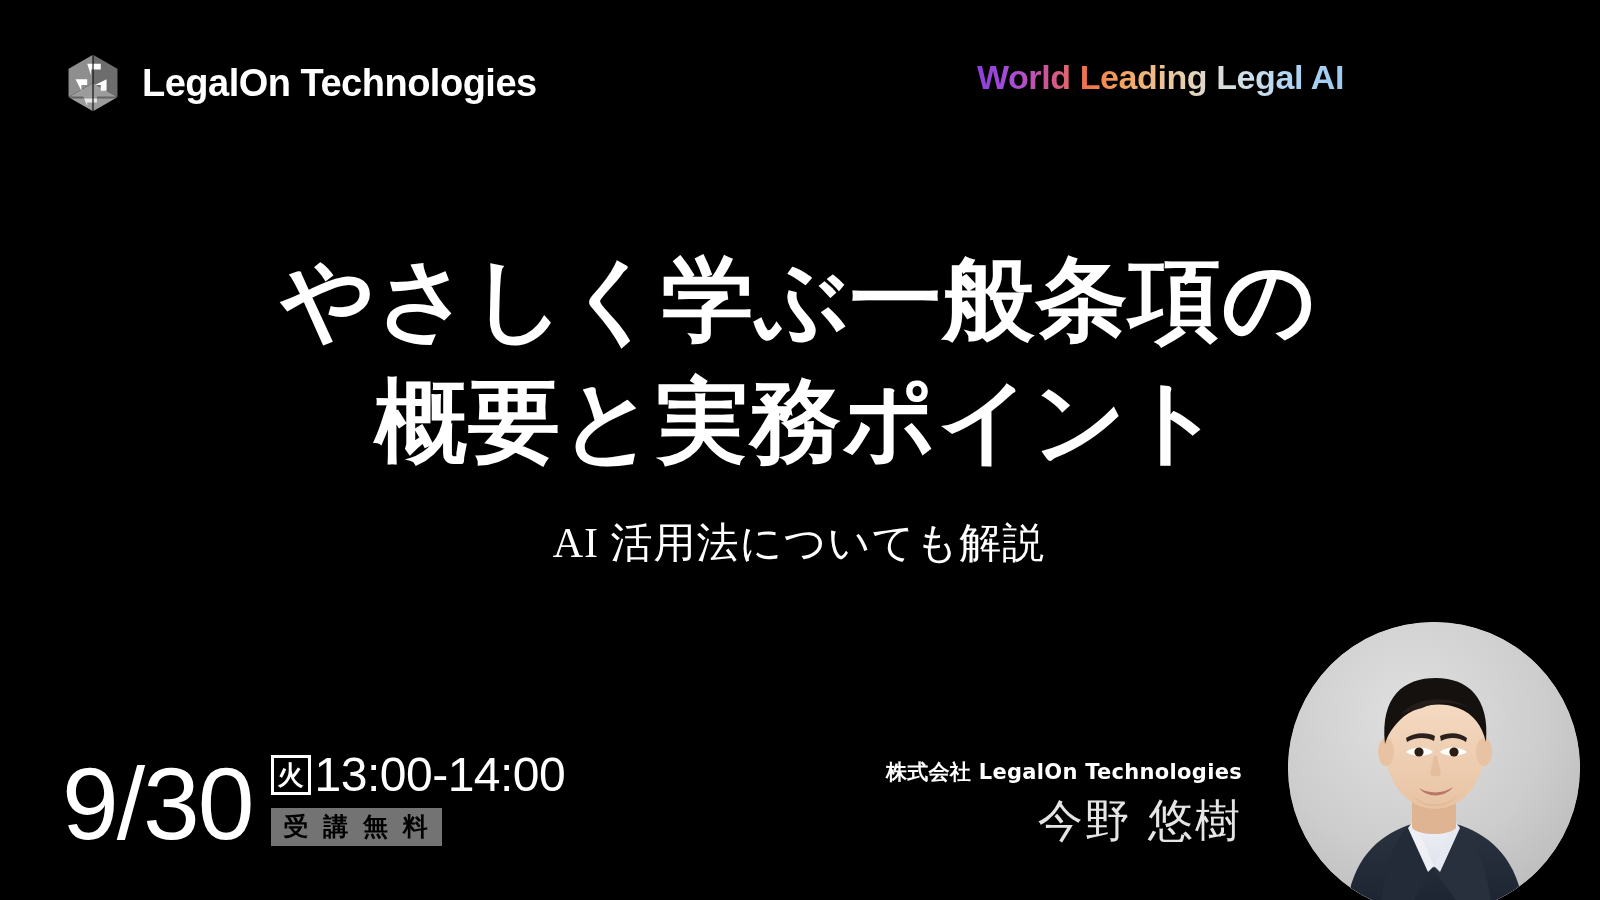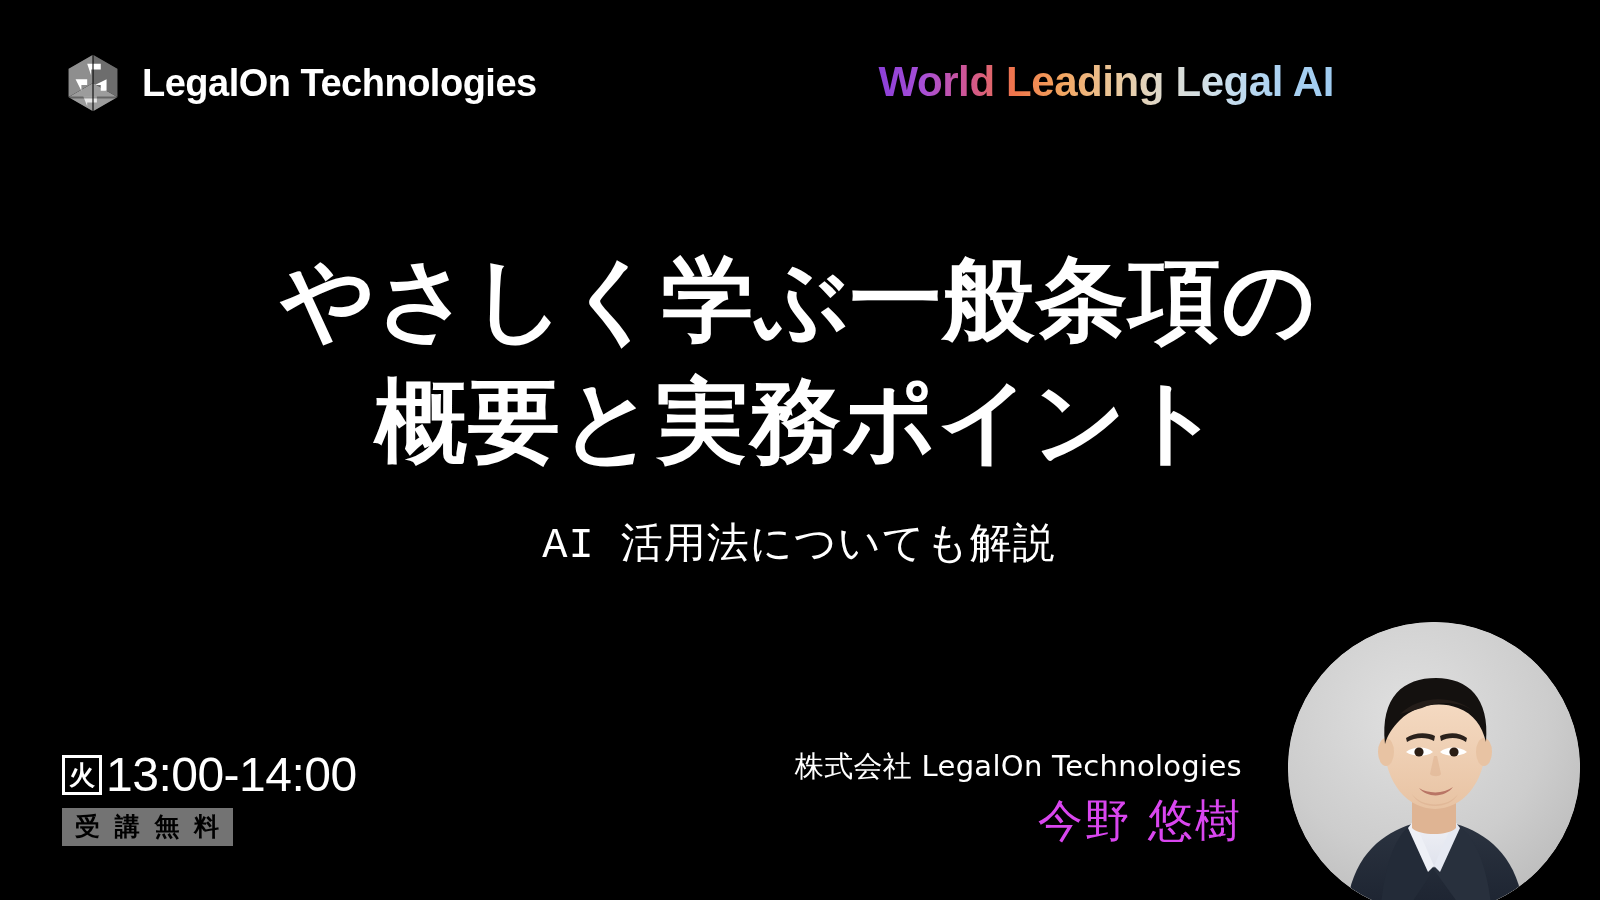--- a/index.html
+++ b/index.html
@@ -46,23 +46,23 @@
   .brand-name {
     font-size: 38px;
     font-weight: 700;
     letter-spacing: -0.5px;
     color: #ffffff;
     white-space: nowrap;
   }
 
   .tagline {
     position: absolute;
-    right: 58px;
+    right: 48px;
     top: 58px;
-    font-size: 42px;
+    font-size: 34px;
     font-weight: 700;
     letter-spacing: -0.4px;
     white-space: nowrap;
     background-image: linear-gradient(
       90deg,
       #8b3fd9 0%,
       #a84fd6 10%,
       #d1568f 20%,
       #f0764a 30%,
       #f3a45f 40%,
@@ -119,21 +119,21 @@
     font-size: 92px;
     font-weight: 700;
     line-height: 1.33;
     letter-spacing: 1px;
     color: #ffffff;
     white-space: nowrap;
   }
 
   .title-sub {
     margin-top: 32px;
-    font-family: Liberation Mono, monospace;
+    font-family: Liberation Serif, serif;
     font-size: 42px;
     font-weight: 400;
     letter-spacing: 1px;
     color: #ffffff;
     white-space: nowrap;
     text-align: center;
   }
 
   
   .date-block {
@@ -206,22 +206,22 @@
   
   .speaker-block {
     position: absolute;
     right: 358px;
     bottom: 52px;
     text-align: right;
   }
 
   .speaker-company {
     font-family: "DejaVu Sans", "Liberation Sans", sans-serif;
-    font-size: 29px;
-    font-weight: 400;
+    font-size: 21px;
+    font-weight: 700;
     letter-spacing: 0.3px;
     color: #ffffff;
     white-space: nowrap;
     line-height: 1.35;
   }
 
   .speaker-role {
     font-family: "DejaVu Sans", "Liberation Sans", sans-serif;
     font-size: 27px;
     font-weight: 400;
@@ -230,21 +230,21 @@
     white-space: nowrap;
     line-height: 1.45;
     margin-top: 6px;
   }
 
   .speaker-name {
     font-family: "DejaVu Sans", "Liberation Sans", sans-serif;
     font-size: 45px;
     font-weight: 400;
     letter-spacing: 2px;
-    color: #d946ef;
+    color: #e5e5e5;
     white-space: nowrap;
     line-height: 1.2;
     margin-top: 8px;
   }
 
   
   .portrait {
     position: absolute;
     right: 20px;
     bottom: -14px;
@@ -304,20 +304,21 @@
       <div class="title-line">概要と実務ポイント</div>
     </div>
 
     <div class="title-sub">AI 活用法についても解説</div>
 
   </div>
 </div>
 
 <div class="date-block">
 
+  <div class="date-big">9/30</div>
 
   <div class="date-right">
     <div class="time-row">
       <span class="dow-badge">火</span>
       <span class="time-text">13:00-14:00</span>
     </div>
     <div class="free-badge">受 講 無 料</div>
   </div>
 
 </div>

